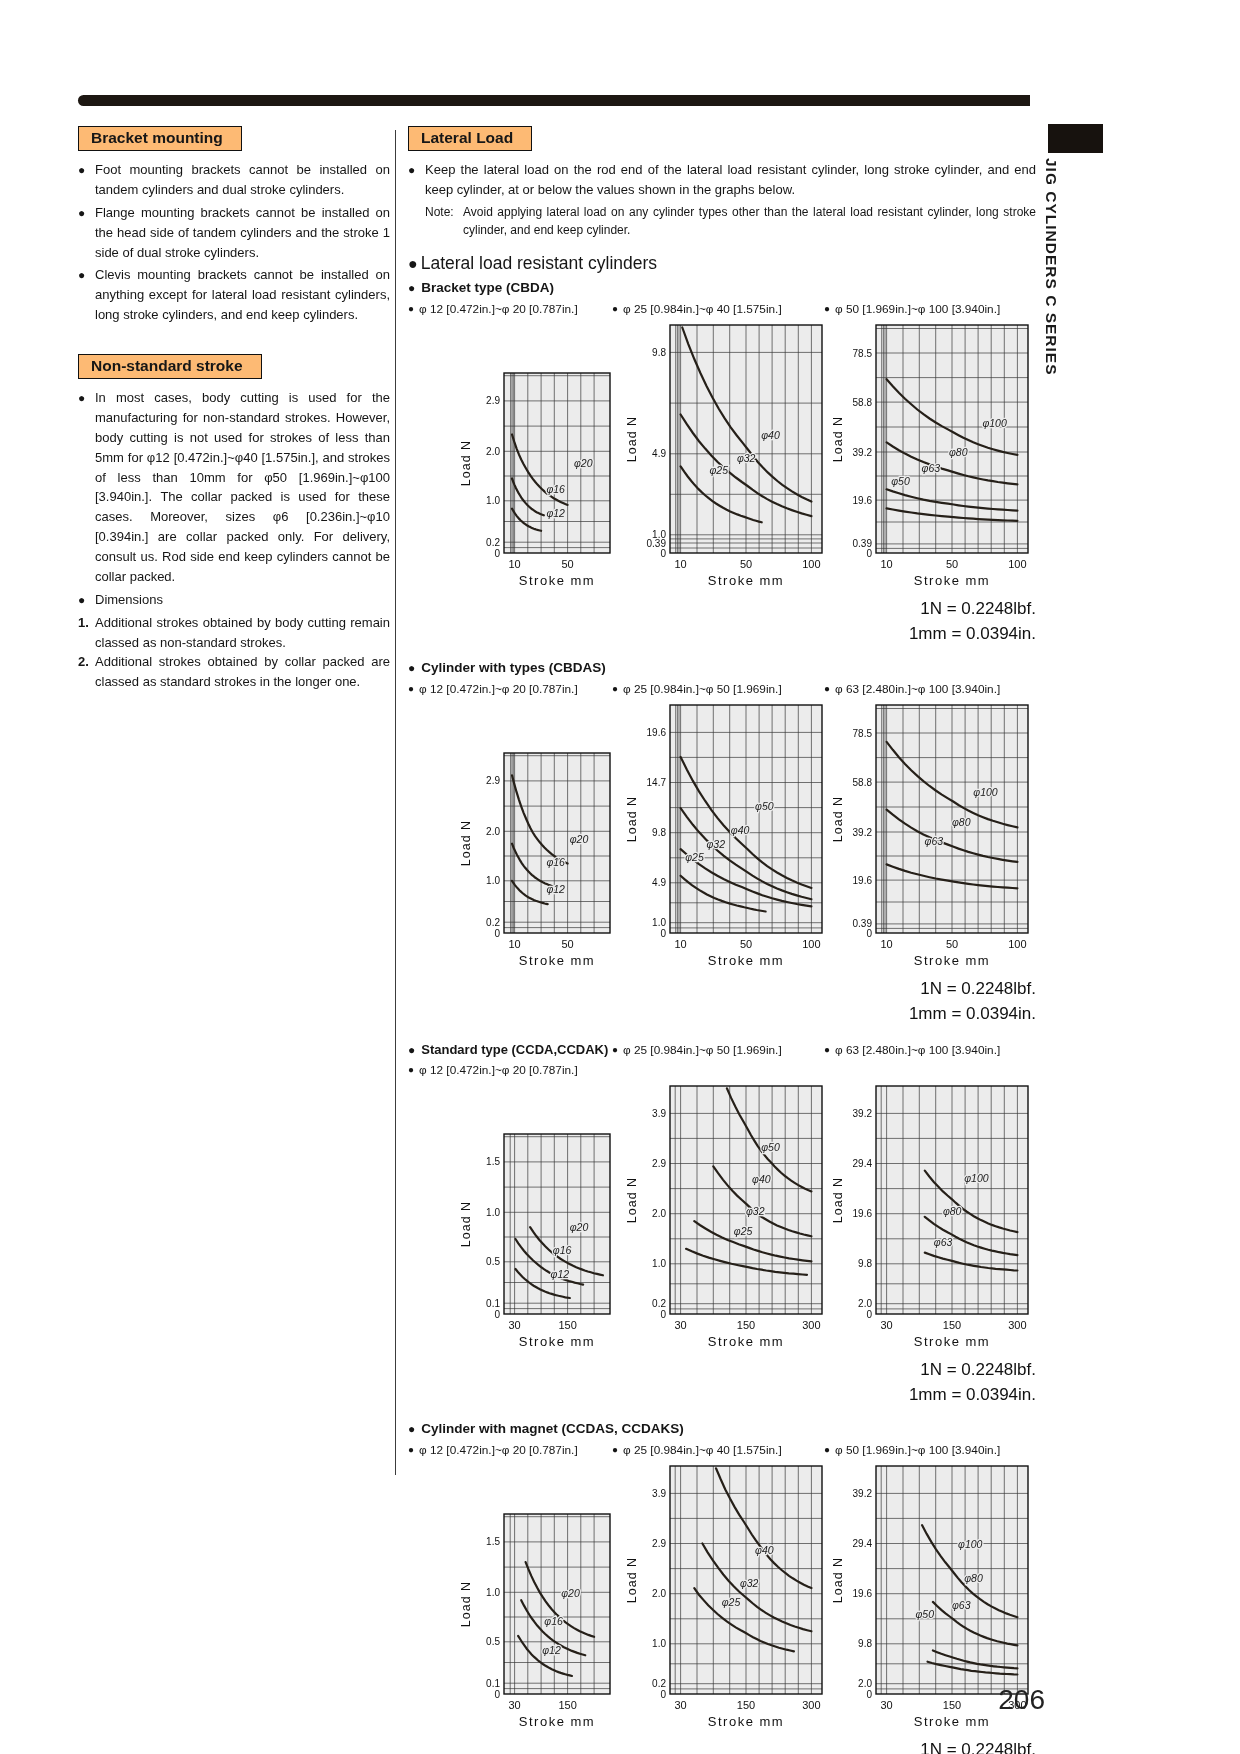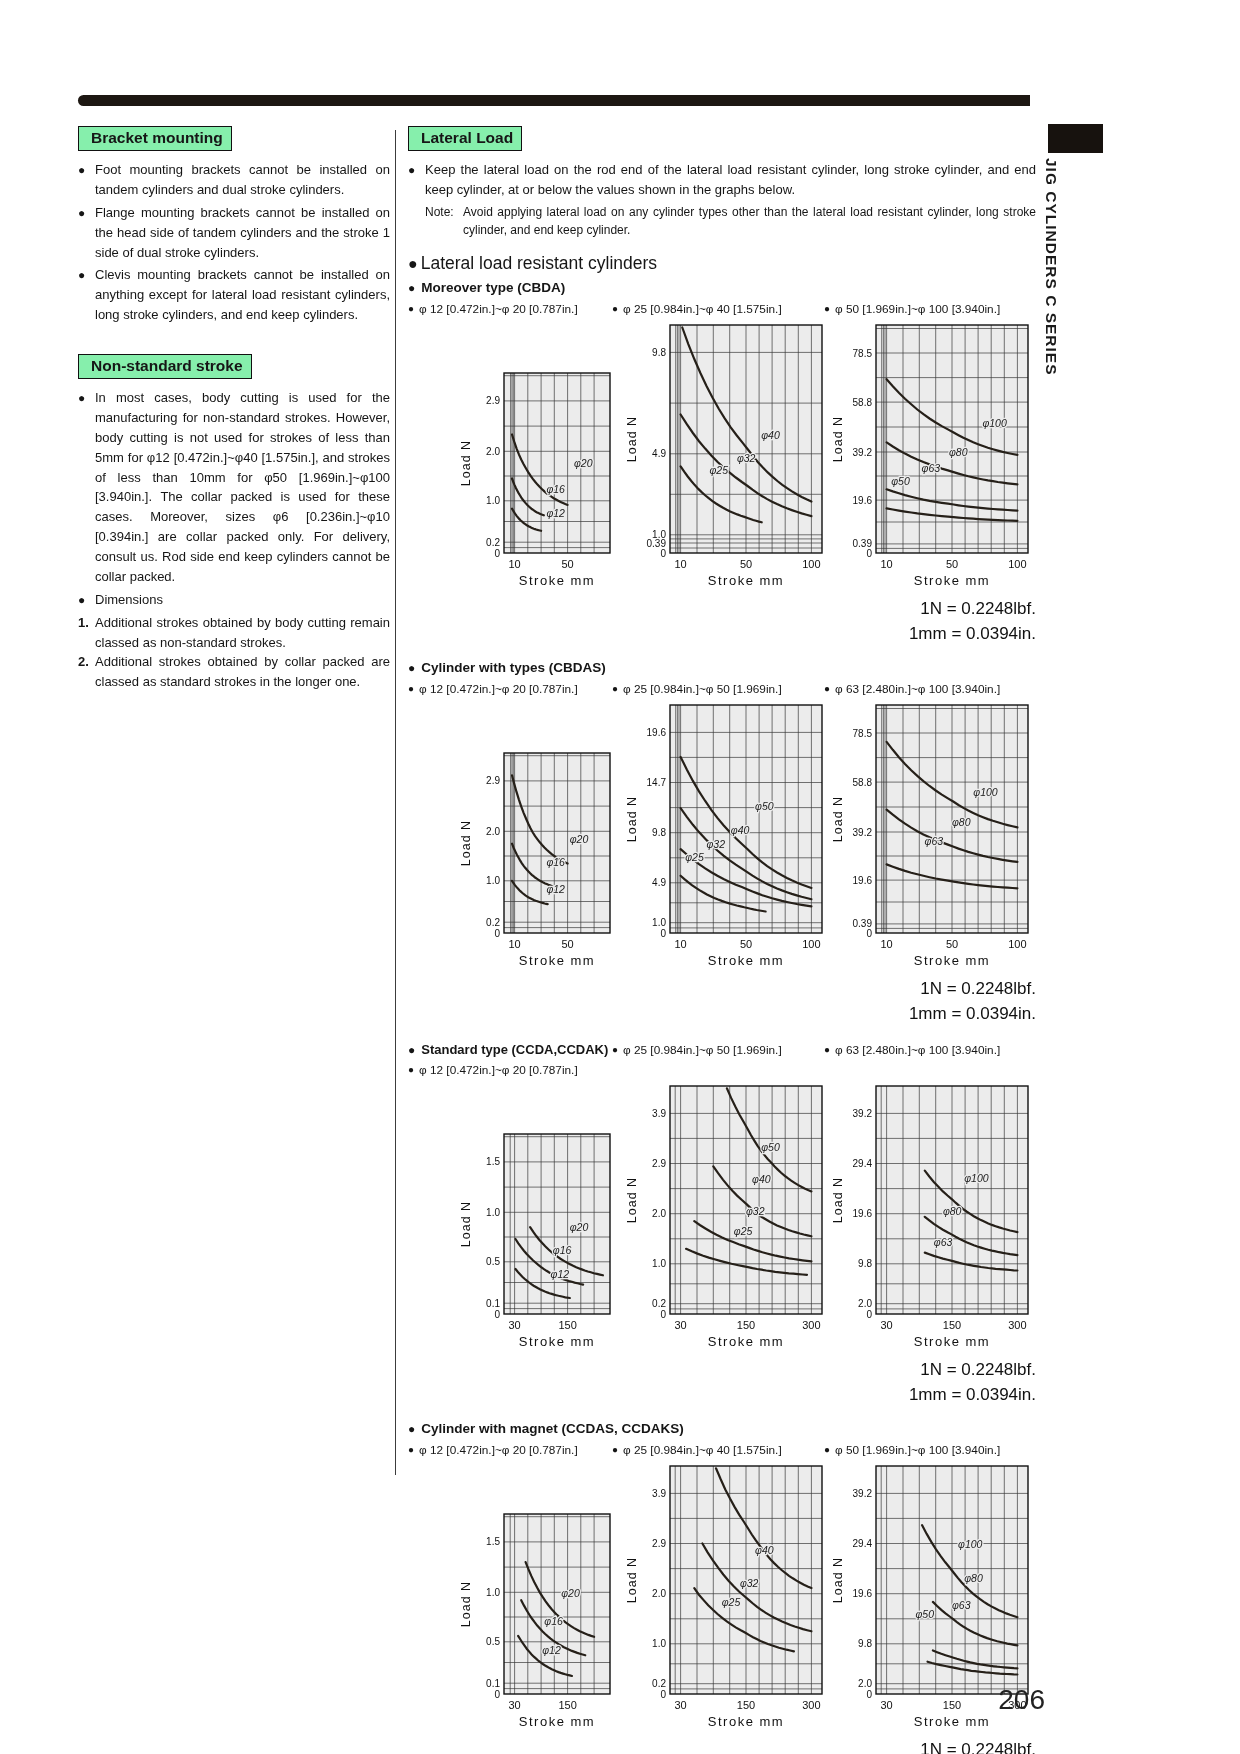--- a/index.html
+++ b/index.html
@@ -10,22 +10,22 @@
   .side-tab{position:absolute;left:1048px;top:124px;width:55px;height:29px;background:#17120e;}
   .side-text{position:absolute;left:1042px;top:158px;writing-mode:vertical-rl;
              font-size:15.5px;font-weight:600;letter-spacing:1px;color:#1a1a1a;}
   .divider{position:absolute;left:395px;top:130px;width:1px;height:1345px;background:#3c3c3c;}
   .pagenum{position:absolute;left:985px;top:1684px;width:60px;text-align:right;
            font-size:28px;color:#222;}
 
   .leftcol{position:absolute;left:78px;top:126px;width:312px;}
   .rightcol{position:absolute;left:408px;top:126px;width:628px;}
 
-  .boxtitle{display:inline-block;border:1.6px solid #111;background:#86efac;
-            padding:2px 8px 3px 12px;font-size:15.5px;font-weight:bold;margin-bottom:9px;}
+  .boxtitle{display:inline-block;border:1.6px solid #111;background:#fdba74;
+            padding:2px 18px 3px 12px;font-size:15.5px;font-weight:bold;margin-bottom:9px;}
   .mt{margin-top:26px;}
 
   .b-item{display:flex;font-size:13px;line-height:1.53;margin-bottom:3px;}
   .b-item .dot{width:17px;flex:0 0 17px;font-size:12px;padding-top:1px;}
   .b-item .txt{flex:1;text-align:justify;}
   .n-item{display:flex;font-size:13px;line-height:1.53;}
   .n-item .num{width:17px;flex:0 0 17px;font-weight:bold;}
   .n-item .txt{flex:1;text-align:justify;}
   .note-row{display:flex;font-size:12px;line-height:1.55;padding-left:17px;}
   .note-row .note-lab{flex:0 0 38px;}
@@ -99,21 +99,21 @@
       <span class="dot">●</span>
       <span class="txt">Keep the lateral load on the rod end of the lateral load resistant cylinder, long stroke cylinder, and end keep cylinder, at or below the values shown in the graphs below.</span>
     </div>
     <div class="note-row">
       <span class="note-lab">Note:</span>
       <span class="txt">Avoid applying lateral load on any cylinder types other than the lateral load resistant cylinder, long stroke cylinder, and end keep cylinder.</span>
     </div>
     <div id="charts-root">
         <div class="group">
           <div class="g-head"><span class="dot-lg">●</span><span>Lateral load resistant cylinders</span></div>
-          <div class="g-sub"><span class="dot-md">●</span><span>Moreover type (CBDA)</span></div>
+          <div class="g-sub"><span class="dot-md">●</span><span>Bracket type (CBDA)</span></div>
           <div class="range-row">
             <div class="cell c1"><span class="range-label"><span class="dot-sm">●</span><span>φ 12 [0.472in.]~φ 20 [0.787in.]</span></span></div>
             <div class="cell c2"><span class="range-label"><span class="dot-sm">●</span><span>φ 25 [0.984in.]~φ 40 [1.575in.]</span></span></div>
             <div class="cell c3"><span class="range-label"><span class="dot-sm">●</span><span>φ 50 [1.969in.]~φ 100 [3.940in.]</span></span></div>
           </div>
           <div class="charts-row">
             <div class="cell chart-cell c1"><svg width="160" height="223" viewBox="0 0 160 223">
                 <rect x="46" y="6" width="106" height="180" fill="#ececec"></rect>
                 <line x1="52.6" y1="6" x2="52.6" y2="186" stroke="#3a3a3a" stroke-width="0.7"></line>
                 <line x1="54.0" y1="6" x2="54.0" y2="186" stroke="#3a3a3a" stroke-width="0.7"></line>

